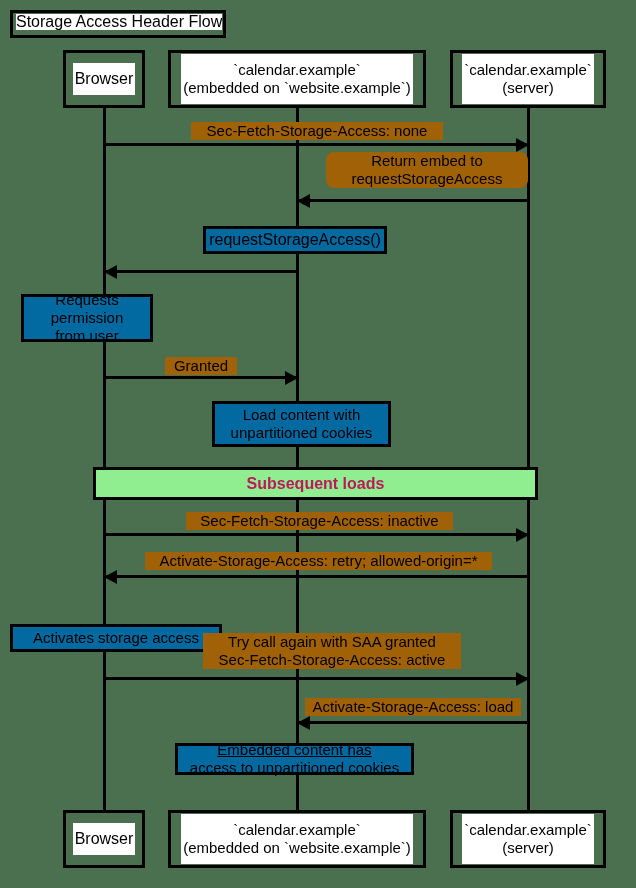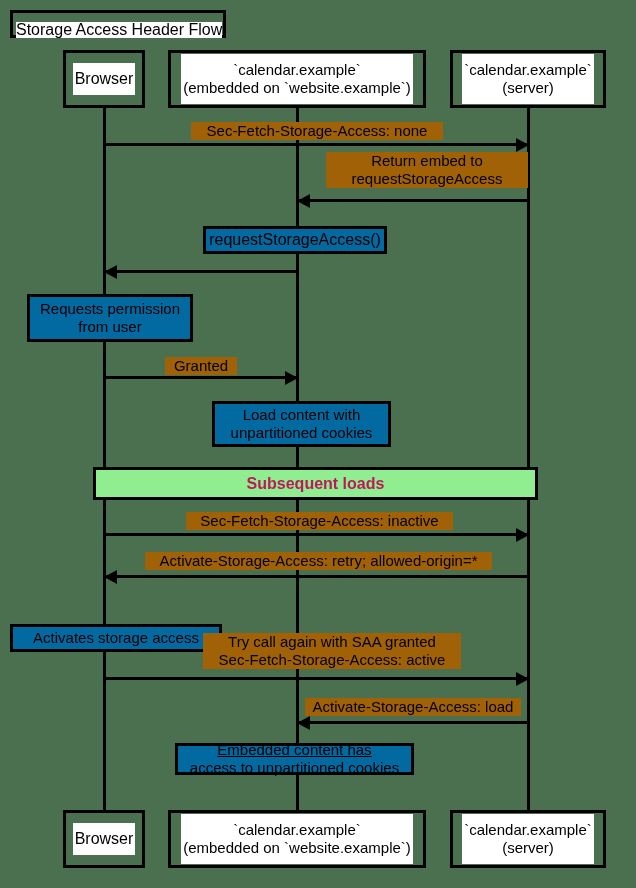--- a/index.html
+++ b/index.html
@@ -114,21 +114,21 @@
     color: #be185d;
     font-weight: bold;
   }
 </style>
 </head>
 <body>
 
 <div id="diagram-root">
 
   <div class="title-frame" style="left:10px; top:10px; width:216px; height:28px;"></div>
-  <div class="title-label" style="left:16px; top:22px; font-size:16px;">Storage Access Header Flow</div>
+  <div class="title-label" style="left:16px; top:14px; font-size:16px;">Storage Access Header Flow</div>
 
   <div class="participant" style="left:63px; top:50px; width:82px; height:58px;">
     <span class="plabel" style="font-size:16px;">Browser</span>
   </div>
 
   <div class="participant" style="left:168px; top:50px; width:258px; height:58px;">
     <span class="plabel" style="font-size:15px;">`calendar.example`
 (embedded on `website.example`)</span>
   </div>
 
@@ -138,31 +138,31 @@
   </div>
 
   <div class="lifeline" style="left:103px; top:108px; height:702px;"></div>
   <div class="lifeline" style="left:296px; top:108px; height:702px;"></div>
   <div class="lifeline" style="left:527px; top:108px; height:702px;"></div>
 
   <div class="msg-label" style="left:191px; top:122px; width:250px; font-size:15px;">Sec-Fetch-Storage-Access: none</div>
   <div class="msg-line" style="left:104px; top:143px; width:424px;"></div>
   <div class="arrow-head right" style="left:516px; top:138px;"></div>
 
-  <div class="msg-label" style="left:326px; top:152px; width:200px; font-size:15px;">Return embed to
+  <div class="msg-label" style="left:326px; top:152px; width:200px; font-size:15px;border-radius:8px;">Return embed to
 requestStorageAccess</div>
   <div class="msg-line" style="left:297px; top:199px; width:231px;"></div>
   <div class="arrow-head left" style="left:297px; top:194px;"></div>
 
   <div class="note" style="left:203px; top:226px; width:184px; height:28px; font-size:16px;">requestStorageAccess()</div>
 
   <div class="msg-line" style="left:104px; top:270px; width:193px;"></div>
   <div class="arrow-head left" style="left:104px; top:265px;"></div>
 
-  <div class="note" style="left:27px; top:294px; width:166px; height:48px; font-size:15px;">Requests permission
+  <div class="note" style="left:21px; top:294px; width:132px; height:48px; font-size:15px;">Requests permission
 from user</div>
 
   <div class="msg-label" style="left:165px; top:357px; width:70px; font-size:15px;">Granted</div>
   <div class="msg-line" style="left:104px; top:376px; width:193px;"></div>
   <div class="arrow-head right" style="left:285px; top:371px;"></div>
 
   <div class="note" style="left:212px; top:401px; width:179px; height:46px; font-size:15px;">Load content with
 unpartitioned cookies</div>
 
   <div class="section-band" style="left:93px; top:467px; width:445px; height:33px; background:#90ee90; font-size:16px;">Subsequent loads</div>

